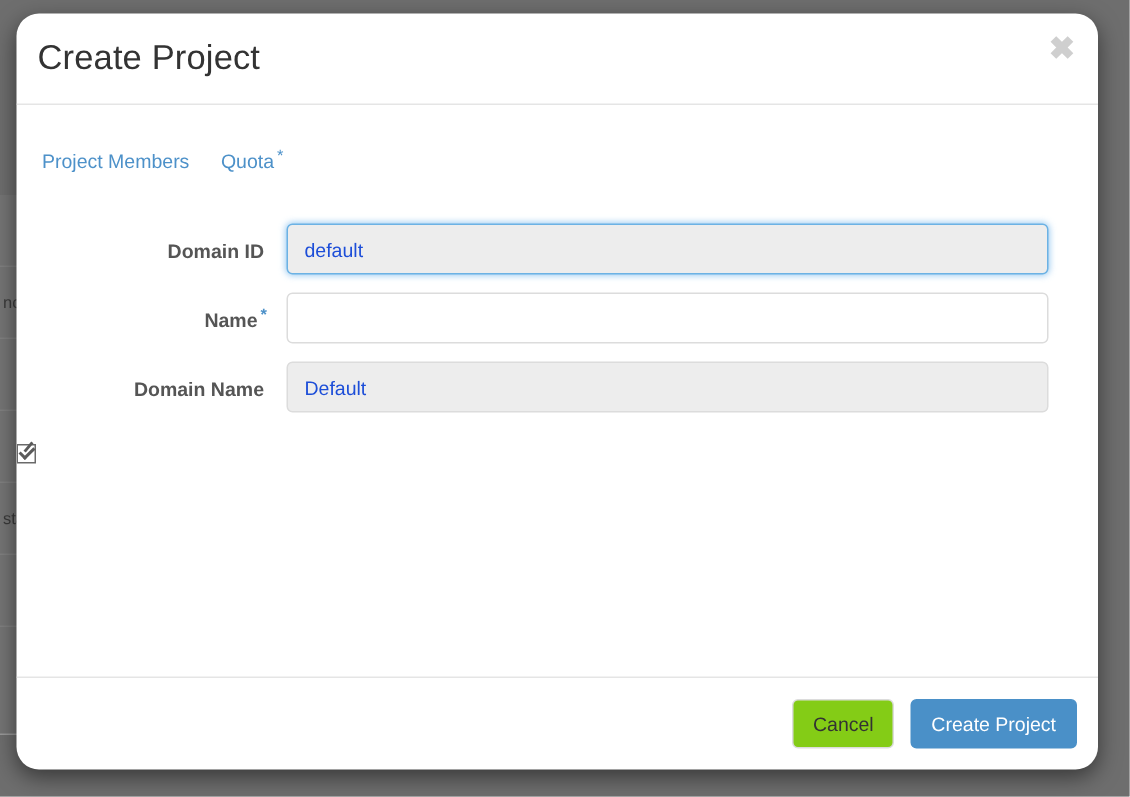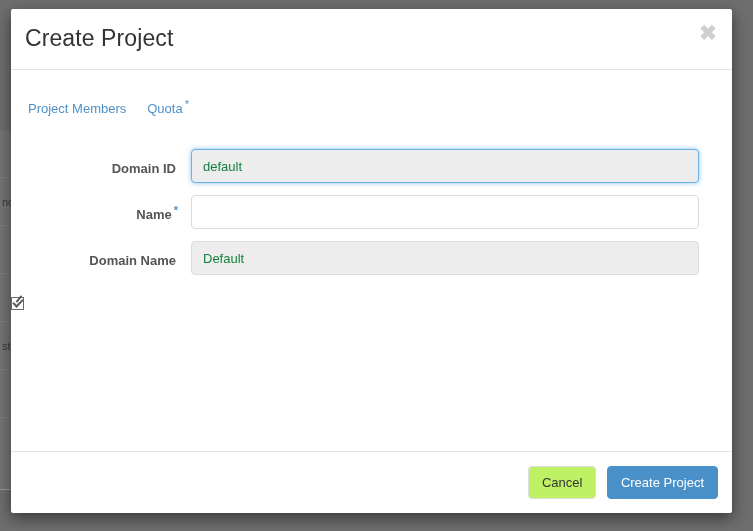--- a/index.html
+++ b/index.html
@@ -51,21 +51,21 @@
   }
 
   
   #modal {
     position: absolute;
     left: 11px;
     top: 9px;
     width: 721px;
     height: 504px;
     background: #ffffff;
-    border-radius: 2px;
+    border-radius: 15px;
     box-shadow: 0 5px 15px rgba(0,0,0,.5);
     display: flex;
     flex-direction: column;
     overflow: hidden;
   }
 
   
   #modal-header {
     position: relative;
     height: 61px;
@@ -181,21 +181,21 @@
     background: #ffffff;
     border: 1px solid #dcdcdc;
     border-radius: 4px;
     padding: 7px 11px;
     outline: none;
     height: 34px;
   }
   input.txt.disabled {
     background: #ededed;
     border-color: #dcdcdc;
-    color: #15803d;
+    color: #1d4ed8;
   }
   input.txt.focused {
     border-color: #6cb2e4;
     box-shadow: 0 0 5px rgba(102,175,233,.75);
     background: #ededed;
   }
   textarea.txt {
     height: 98px;
     resize: both;
     color: #555;
@@ -248,21 +248,21 @@
   .btn {
     font-family: "Liberation Sans", sans-serif;
     font-size: 13px;
     padding: 7px 13px;
     border-radius: 4px;
     cursor: pointer;
     line-height: 17px;
     margin-left: 6px;
   }
   .btn-default {
-    background: #bef264;
+    background: #84cc16;
     border: 1px solid #dcdcdc;
     color: #333333;
   }
   .btn-primary {
     background: #4a90c8;
     border: 1px solid #4a90c8;
     color: #ffffff;
   }
 </style>
 </head>

